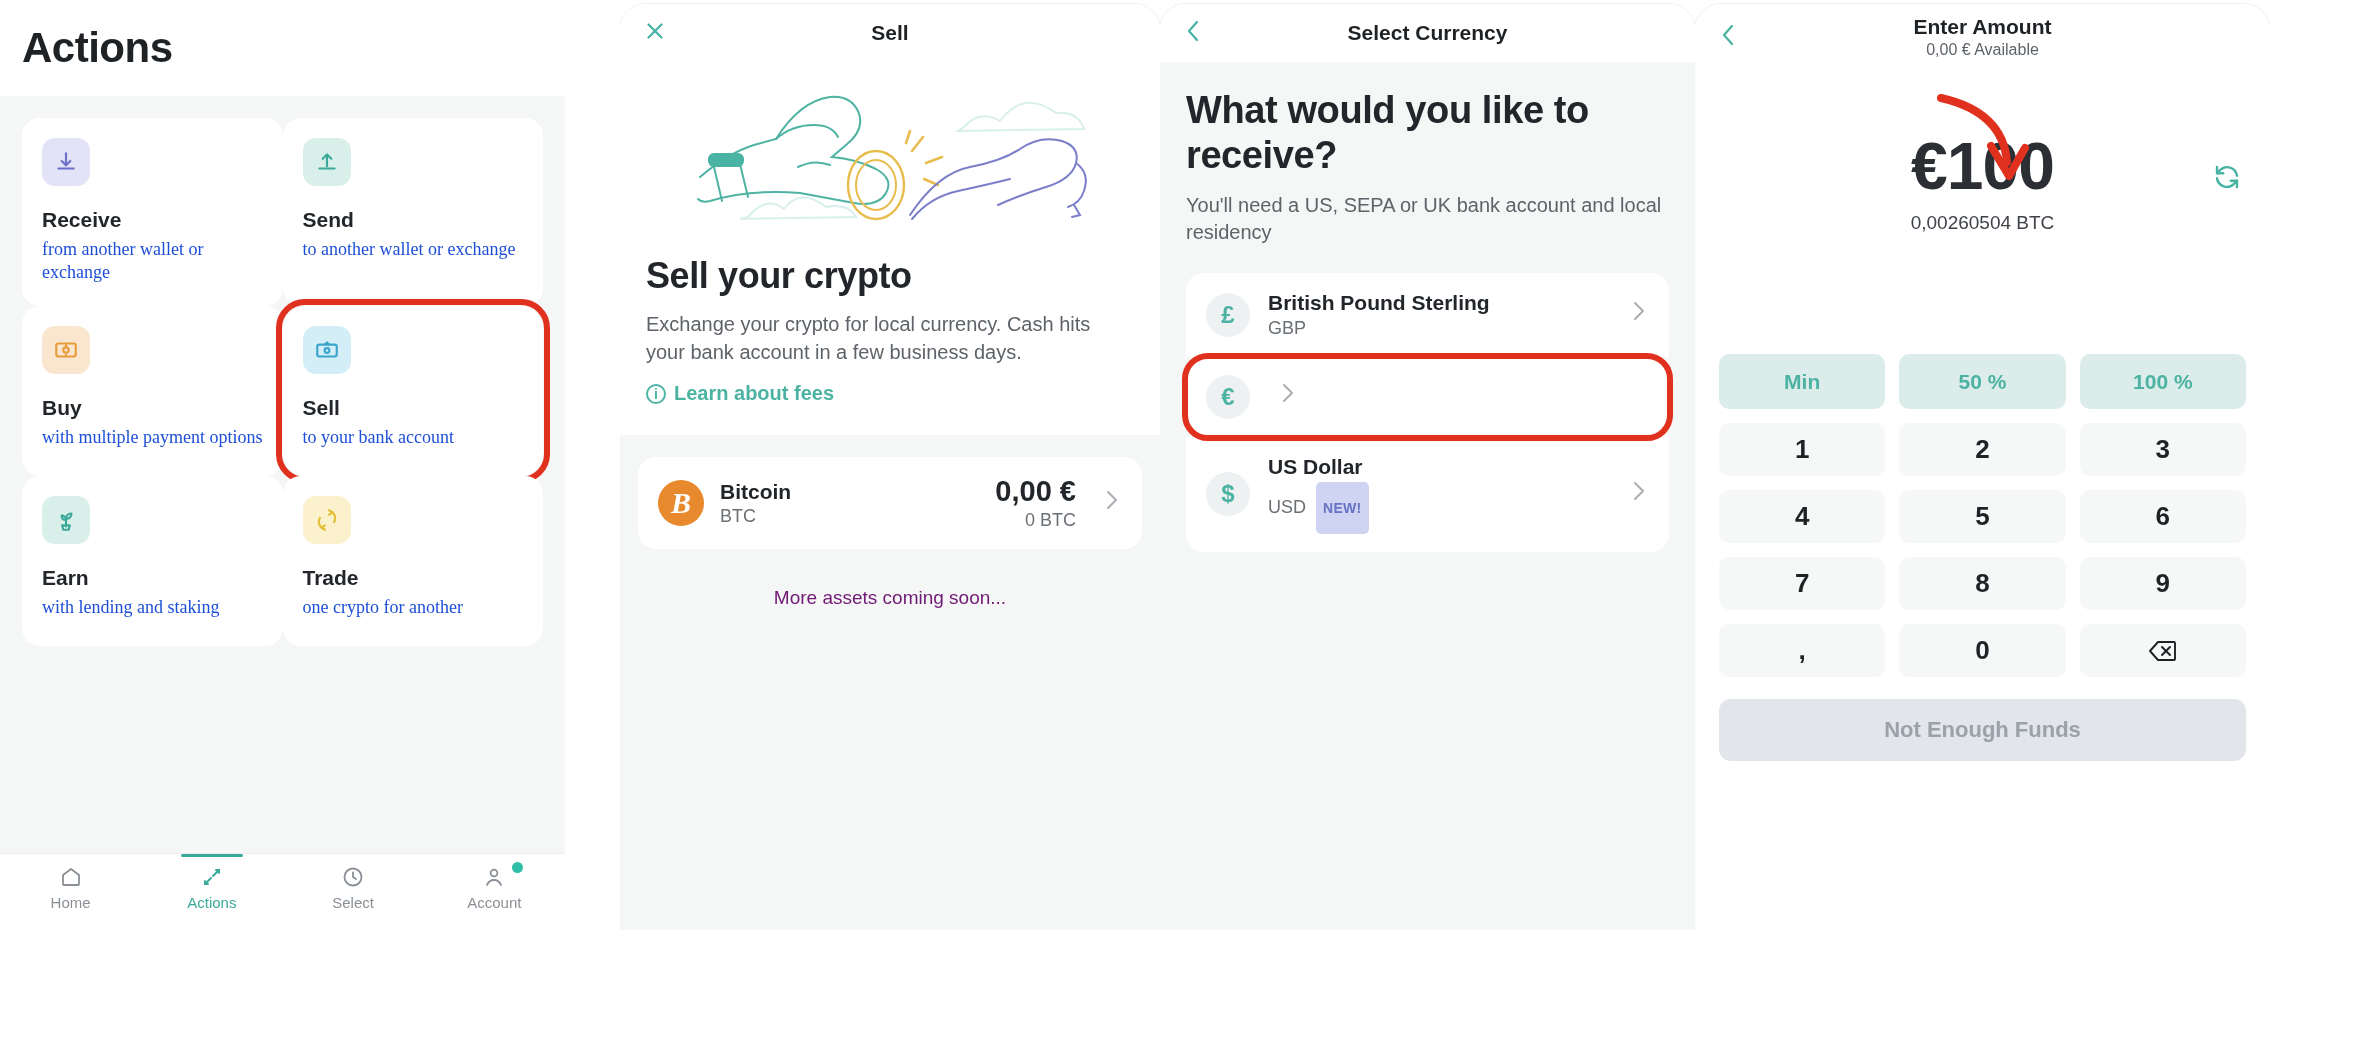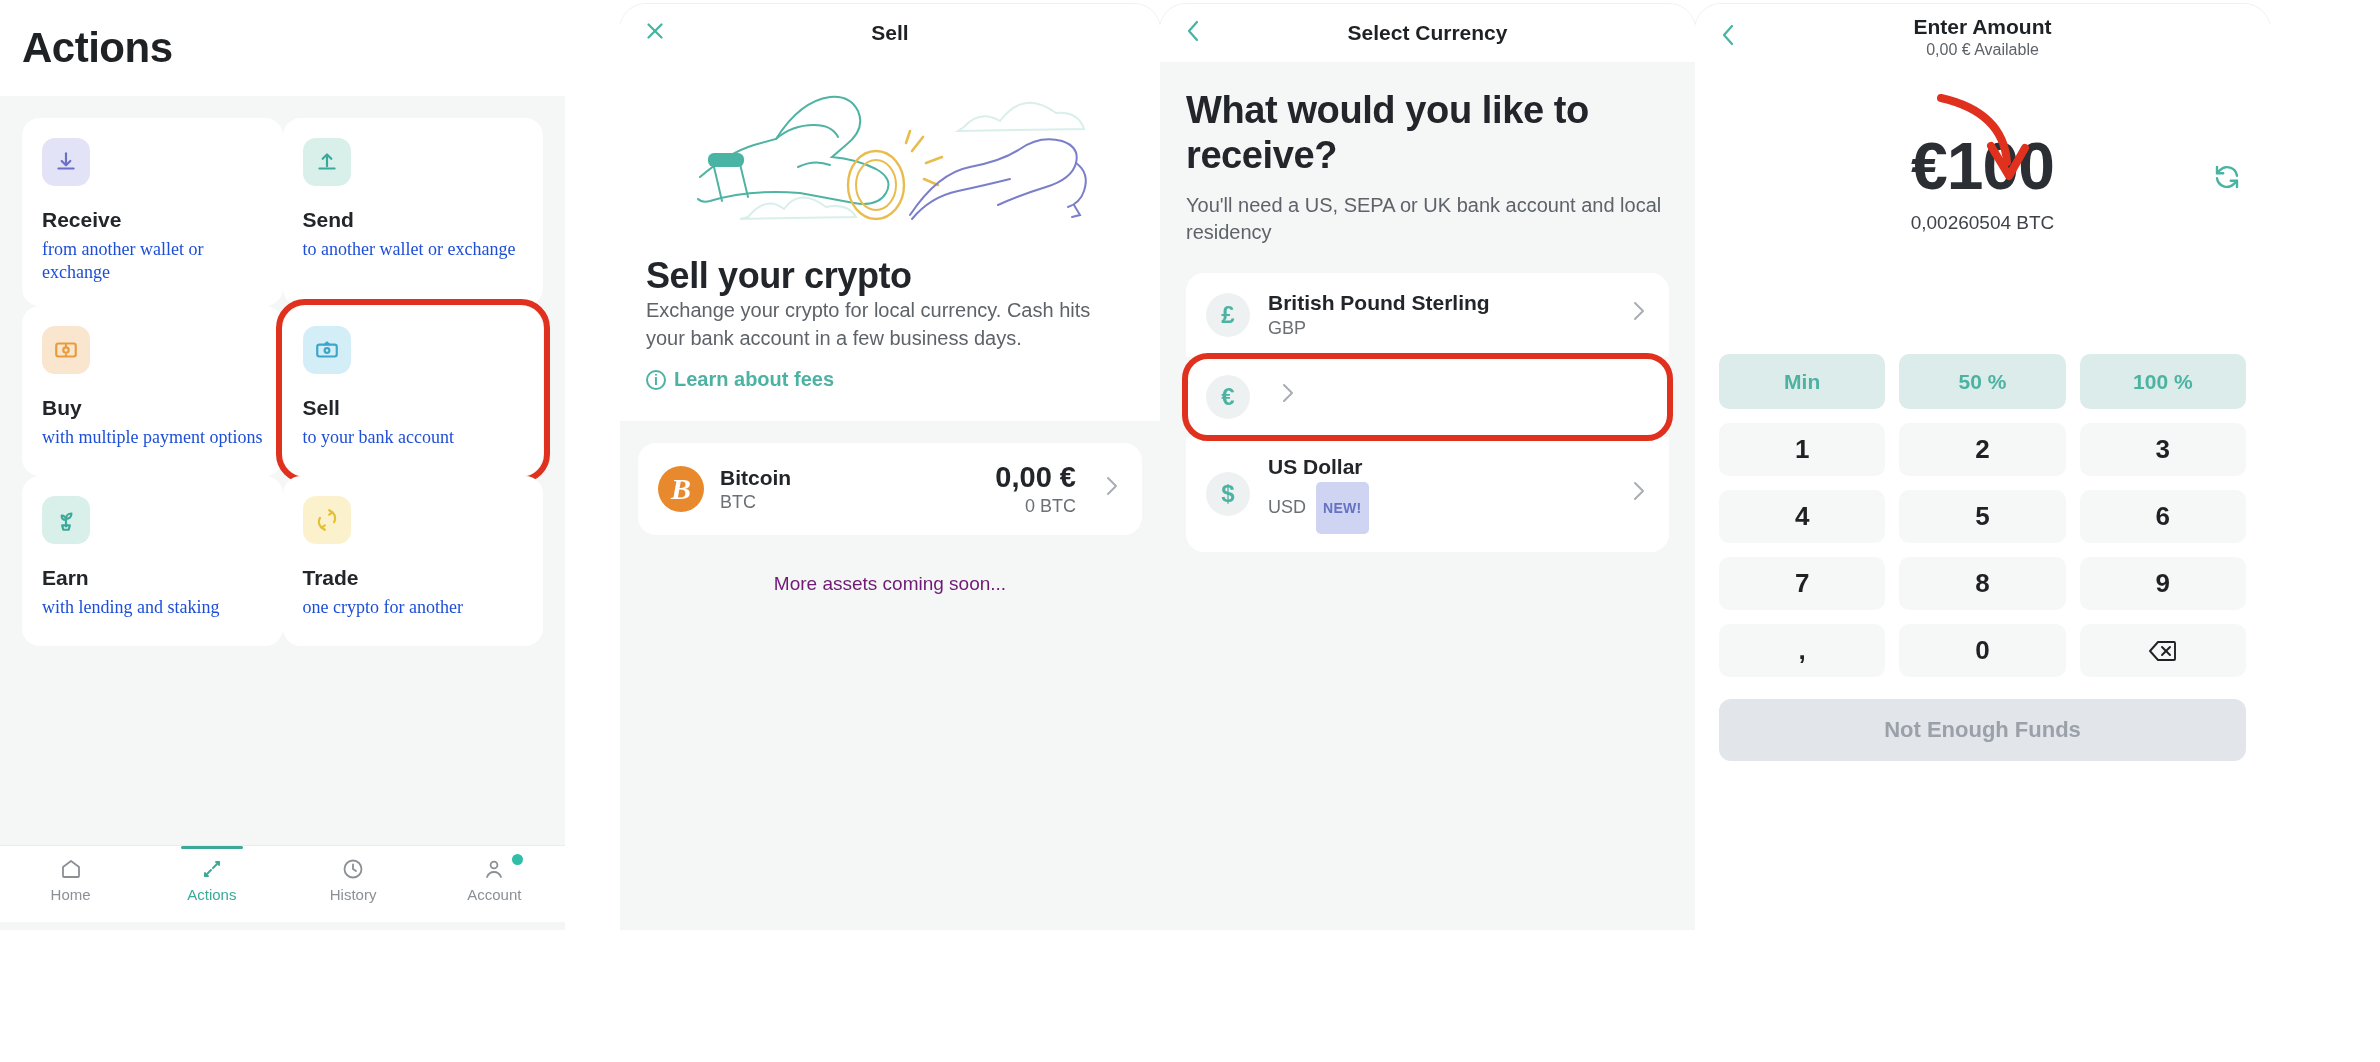--- a/index.html
+++ b/index.html
@@ -35,21 +35,21 @@
   }
   .act-icon {
     width: 48px; height: 48px; border-radius: 13px;
     display:flex; align-items:center; justify-content:center; margin-bottom: 22px;
   }
   .act-name { font-size: 21px; font-weight: 700; color:#22262a; margin-bottom: 6px; }
   .act-desc { font-size: 18px; color:#1d4ed8; line-height: 1.27; font-family: Liberation Serif, serif; }
   .act-card.highlight { outline: 6px solid #e0301e; outline-offset: 1px; border-radius: 22px; }
 
   .tabbar {
-    position:absolute; bottom:8px; left:0; right:0; height: 77px;
+    position:absolute; bottom:0; left:0; right:0; height: 77px;
     background:#fff; border-top: 1px solid #ececec;
     display:flex; align-items:flex-start; justify-content:space-around; padding-top: 10px;
   }
   .tab { display:flex; flex-direction:column; align-items:center; width:110px; position:relative; }
   .tab .tlabel { font-size: 15px; color:#8a9096; margin-top: 4px; }
   .tab.active .tlabel { color:#3aa99a; }
   .tab .ticon { height: 26px; display:flex; align-items:center; }
   .tab .topbar { position:absolute; top:-10px; width: 62px; height: 3px; background:#3aa99a; border-radius:2px; }
   .dot-badge { position:absolute; top:-2px; right:26px; width:11px; height:11px; border-radius:50%; background:#2fbfa8; }
 
@@ -60,21 +60,21 @@
   .nav-ico { color:#46b3a3; font-size: 30px; line-height:1; cursor:pointer; }
   .nav-title-wrap { position:absolute; left:0; right:0; text-align:center; pointer-events:none; }
   .nav-title { font-size: 21px; font-weight:700; color:#1f2225; }
   .nav-sub { font-size: 16px; color:#5e6369; margin-top: 2px; }
 
   
   .sell-body { background:#fff; }
   .illus { height: 175px; display:flex; align-items:center; justify-content:center; }
   .sell-text { padding: 18px 26px 0 26px; }
   .sell-h1 { font-size: 36px; font-weight: 700; color:#22262a; letter-spacing:-0.4px; }
-  .sell-p { font-size: 20px; color:#5e6369; line-height:1.38; }
+  .sell-p { font-size: 20px; color:#5e6369; line-height:1.38; margin-top: 14px; }
   .fees-link { display:flex; align-items:center; gap:8px; margin-top: 16px; color:#4cb3a3; font-size:20px; font-weight:600; }
   .info-circle { width:20px; height:20px; border-radius:50%; border:2px solid #4cb3a3;
                  display:flex; align-items:center; justify-content:center; font-size:14px; font-weight:700; }
   .asset-area { background:#f5f6f6; margin-top: 30px; height: 655px; padding: 22px 18px 0 18px; }
   .asset-card { background:#fff; border-radius: 18px; padding: 18px 20px; display:flex; align-items:center; gap:16px; }
   .btc-coin { width:46px; height:46px; border-radius:50%; background:#e8892d;
               display:flex; align-items:center; justify-content:center; color:#fff; font-size:30px; font-weight:700;
               font-family:"Liberation Serif", serif; font-style: italic; }
   .asset-main { flex:1; }
   .asset-name { font-size: 21px; font-weight:700; color:#22262a; }
@@ -231,21 +231,21 @@
         </div>
         <div class="tlabel">Actions</div>
       </div>
       <div class="tab">
         <div class="ticon">
           <svg width="24" height="24" viewBox="0 0 24 24" fill="none" stroke="#8a9096" stroke-width="1.8" stroke-linecap="round" stroke-linejoin="round">
             <circle cx="12" cy="12" r="8.5"></circle>
               <path d="M12 7.5V12l3 2"></path>
           </svg>
         </div>
-        <div class="tlabel">History</div>
+        <div class="tlabel">Select</div>
       </div>
       <div class="tab">
         <div class="dot-badge"></div>
         <div class="ticon">
           <svg width="24" height="24" viewBox="0 0 24 24" fill="none" stroke="#8a9096" stroke-width="1.8" stroke-linecap="round" stroke-linejoin="round">
             <circle cx="12" cy="8" r="3.4"></circle>
               <path d="M5 20c1.5-3.6 4-5 7-5s5.5 1.4 7 5"></path>
           </svg>
         </div>
         <div class="tlabel">Account</div>

